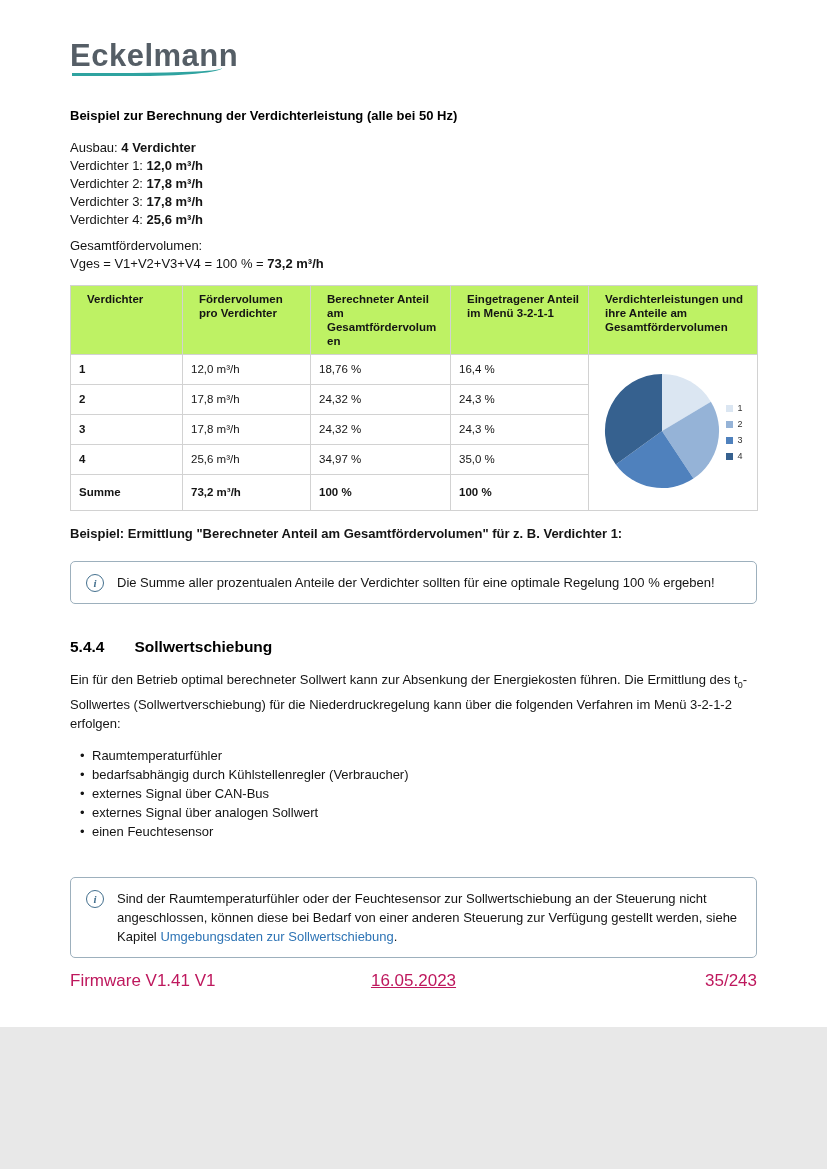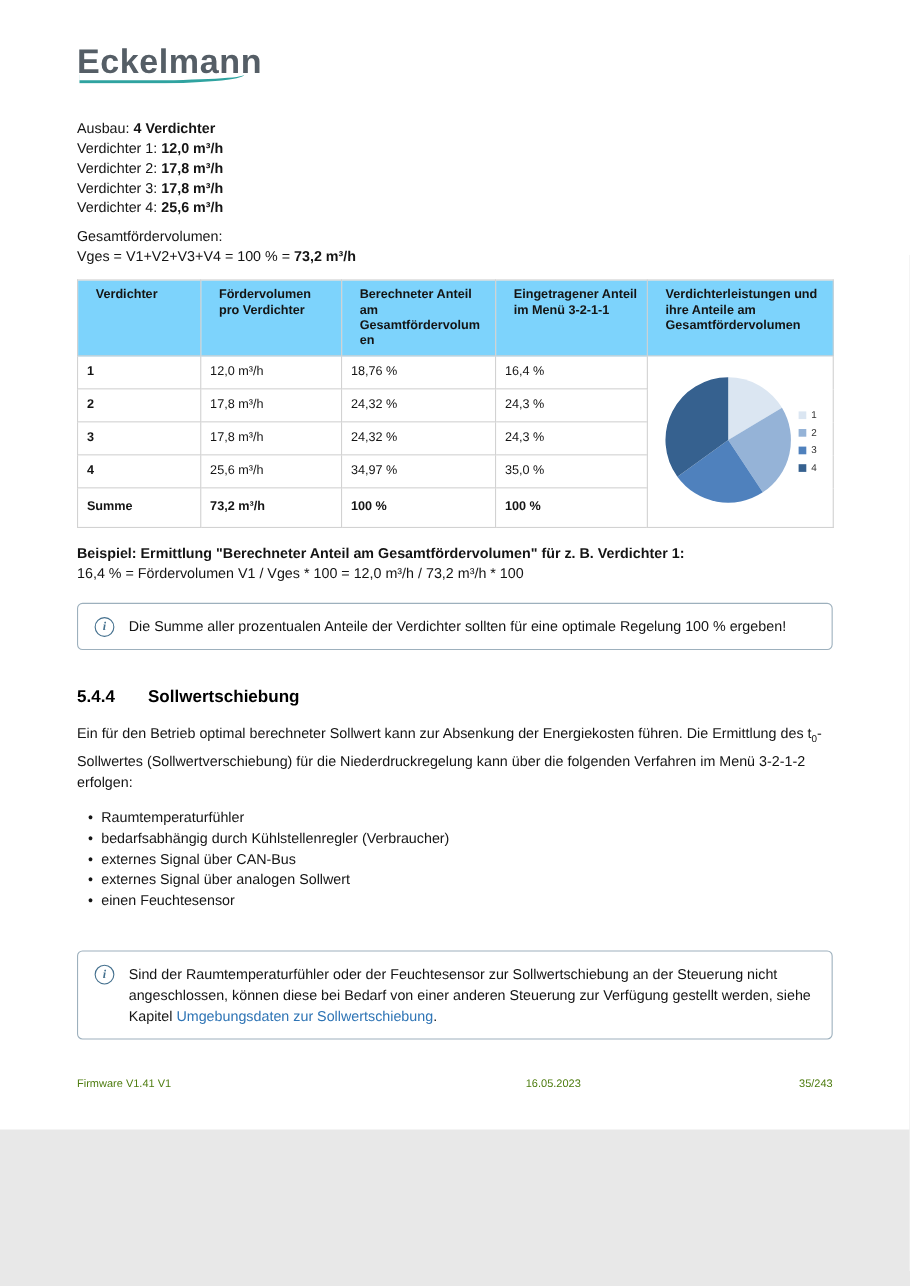--- a/index.html
+++ b/index.html
@@ -21,21 +21,21 @@
   .iline b{font-weight:bold;margin-top:12px;}
   .gesamt{margin:8px 0 0 0;font-size:13px;line-height:18px;}
   .vges{margin:0 0 12px 0;font-size:13px;line-height:18px;}
 
   
   table.ctable{border-collapse:collapse;width:100%;table-layout:fixed;font-size:11.5px;}
   table.ctable th, table.ctable td{
     border:1px solid #d2d2d2;text-align:left;vertical-align:top;
     padding:6px 8px;word-wrap:break-word;
   }
-  table.ctable th{background:#7dd3fc;font-weight:bold;line-height:14px;padding-left:16px;}
+  table.ctable th{background:#bef264;font-weight:bold;line-height:14px;padding-left:16px;}
   table.ctable td{line-height:13px;padding-top:8px;padding-bottom:8px;}
   table.ctable td:first-child{font-weight:bold;}
   table.ctable tr.sum-row td{font-weight:bold;padding-top:11px;padding-bottom:11px;}
   td.chart-cell{vertical-align:middle !important;background:#fff;}
   .chart-wrap{display:flex;align-items:center;justify-content:center;gap:5px;}
   #legend{display:flex;flex-direction:column;gap:3px;}
   .legend-item{display:flex;align-items:center;gap:4px;font-size:9px;color:#333;}
   .legend-item .sw{width:7px;height:7px;display:inline-block;}
 
   .example2{margin-top:14px;}
@@ -61,40 +61,41 @@
   .para sub{font-size:9px;}
 
   ul.bullets{margin:9px 0 0 0;padding:0 0 0 10px;list-style:none;}
   ul.bullets li{font-size:13px;line-height:19px;position:relative;padding-left:12px;}
   ul.bullets li::before{content:"•";position:absolute;left:0;top:0;}
 
   .infobox.second{margin-top:36px;}
 
   .footer{
     position:absolute;left:70px;right:70px;bottom:36px;display:flex;
-    font-size:10px;color:#4d7c0f;
+    font-size:17px;color:#be185d;
   }
   .footer .f-left{flex:1;text-align:left;}
-  .footer .f-center{flex:1;text-align:right;}
+  .footer .f-center{flex:1;text-align:center;text-decoration:underline;}
   .footer .f-right{flex:1;text-align:right;}
 
   col.c1{width:112px;} col.c2{width:128px;} col.c3{width:140px;}
   col.c4{width:138px;} col.c5{width:169px;}
 </style>
 </head>
 <body>
 
 <div class="page">
   <div class="content">
 
     <div class="logo">
       <span class="logo-text">Eckelmann</span>
       <span class="logo-swoosh"></span>
     </div>
 
+    <h1 class="example-heading">Beispiel zur Berechnung der Verdichterleistung (alle bei 50 Hz)</h1>
 
     <p class="iline"><span>Ausbau: </span><b>4 Verdichter</b></p>
     <p class="iline"><span>Verdichter 1: </span><b>12,0 m³/h</b></p>
     <p class="iline"><span>Verdichter 2: </span><b>17,8 m³/h</b></p>
     <p class="iline"><span>Verdichter 3: </span><b>17,8 m³/h</b></p>
     <p class="iline"><span>Verdichter 4: </span><b>25,6 m³/h</b></p>
 
     <p class="gesamt">Gesamtfördervolumen:</p>
     <p class="vges"><span>Vges = V1+V2+V3+V4 = 100 % = </span><b>73,2 m³/h</b></p>
 
@@ -172,21 +173,20 @@
             <td>Summe</td>
             <td>73,2 m³/h</td>
             <td>100 %</td>
             <td>100 %</td>
           </tr>
         </tbody>
     </table>
 
     <div class="example2">
       <p class="h">Beispiel: Ermittlung "Berechneter Anteil am Gesamtfördervolumen" für z. B. Verdichter 1:</p>
-      <p class="b">16,4 % = Fördervolumen V1 / Vges * 100 = 12,0 m³/h / 73,2 m³/h * 100</p>
     </div>
 
     <div class="infobox">
       <span class="info-icon">i</span>
       <span>Die Summe aller prozentualen Anteile der Verdichter sollten für eine optimale Regelung 100 % ergeben!</span>
     </div>
 
     <div class="section-heading">
       <span class="num">5.4.4</span><span>Sollwertschiebung</span>
     </div>

